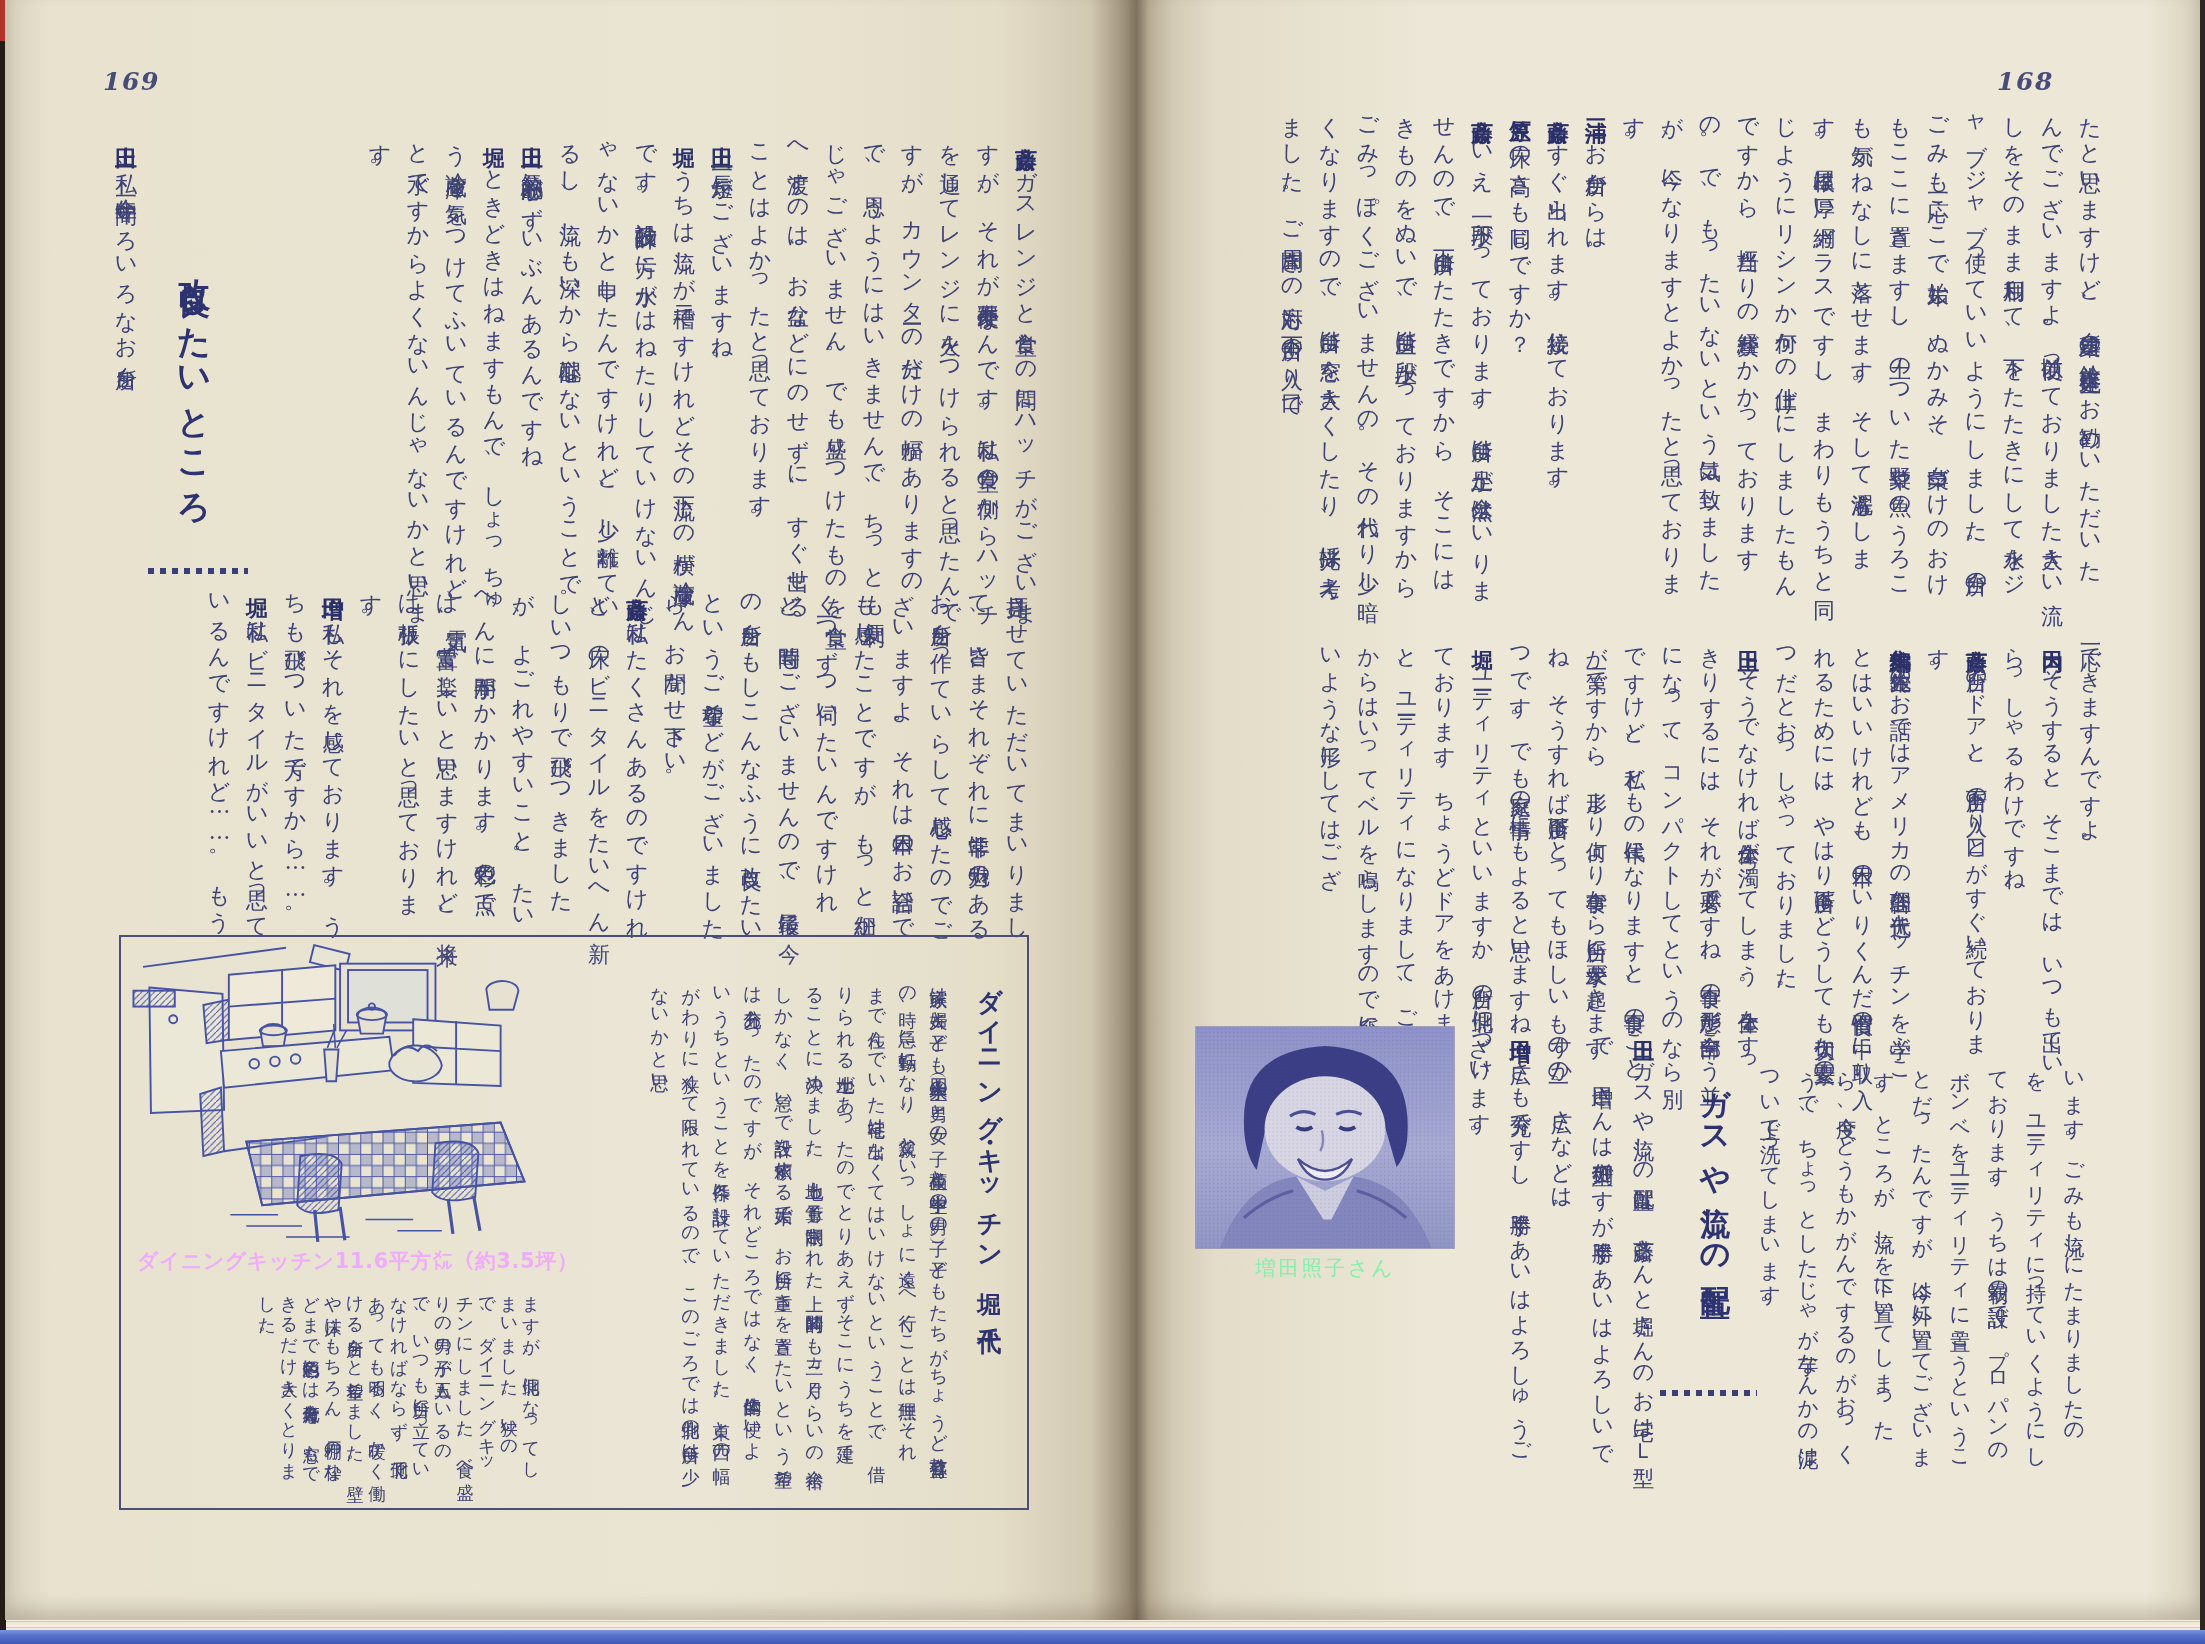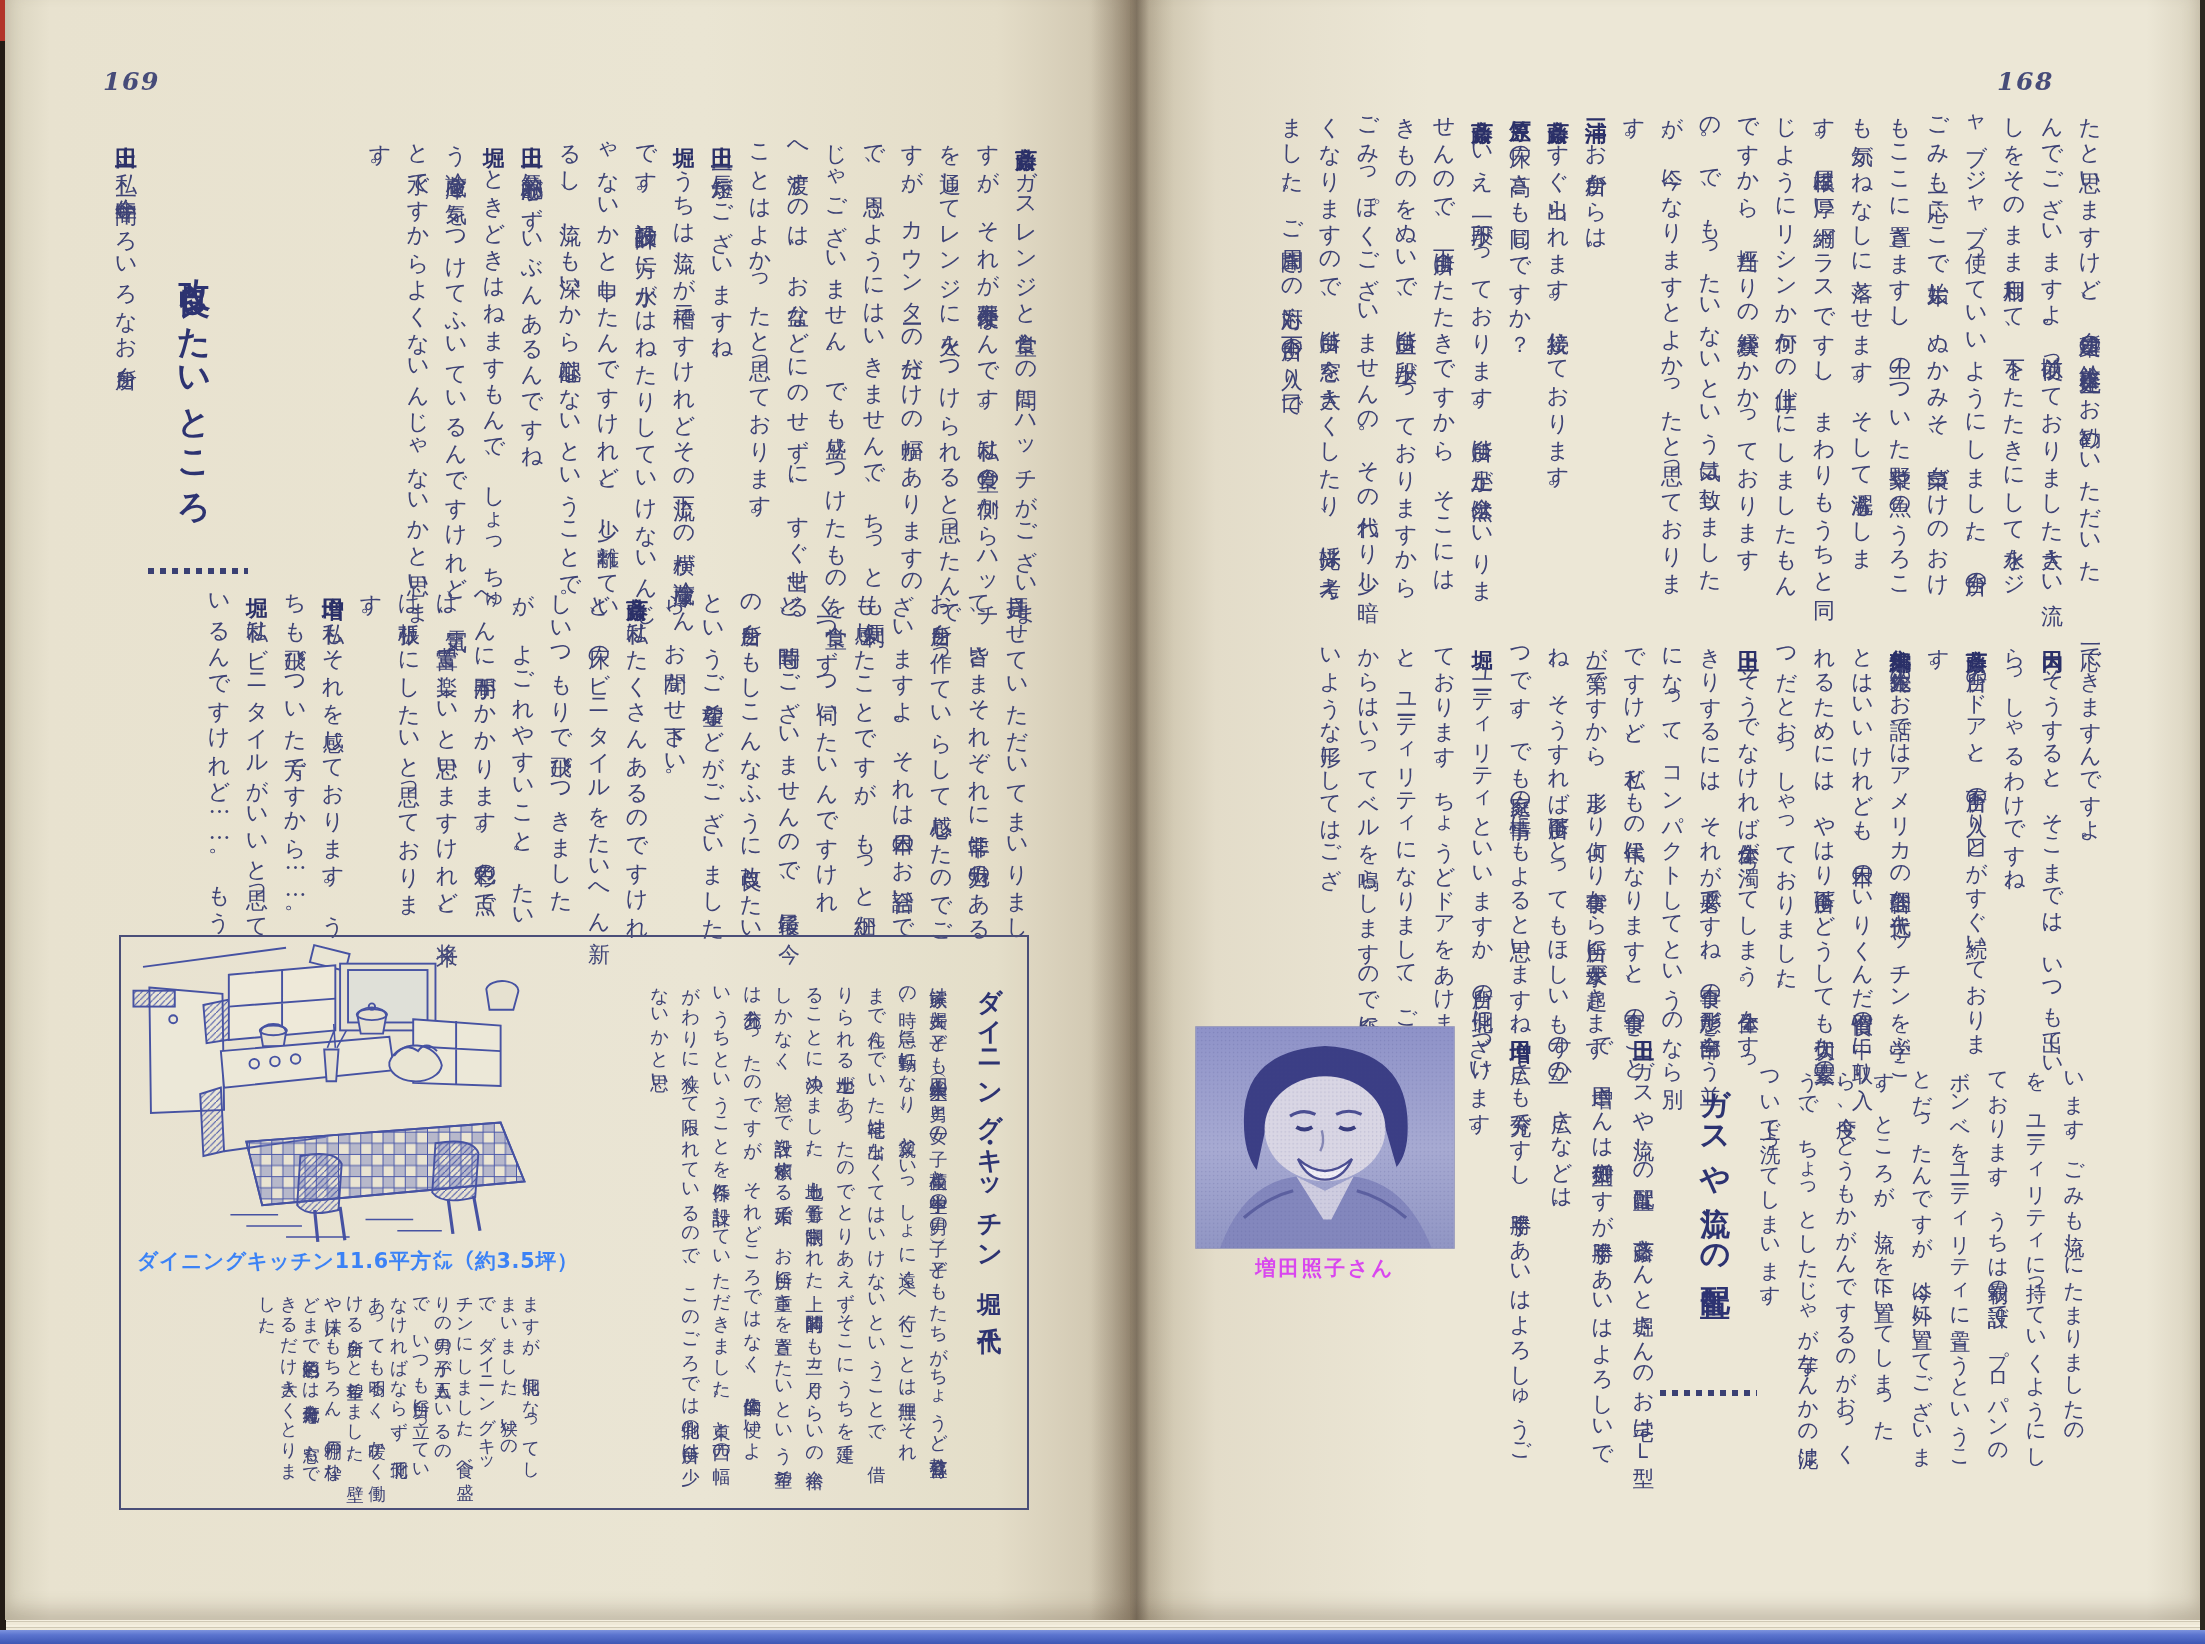--- a/index.html
+++ b/index.html
@@ -56,21 +56,21 @@
   }
   .dotted-rule{
     position:absolute;height:6.4px;
     background:repeating-linear-gradient(90deg,#3a4073 0 6.4px,rgba(0,0,0,0) 6.4px 12px);
   }
 
   .photo-frame{position:absolute;left:1196px;top:1027px;width:258px;height:221px;
     background:#a3a6cd;box-shadow:0 0 0 0.8px #8e91b8;}
   .photo-caption{
     position:absolute;left:1196px;top:1254px;width:258px;
-    text-align:center;font-size:20.7px;font-weight:bold;color:#d946ef;
+    text-align:center;font-size:20.7px;font-weight:normal;color:#86efac;
     font-family:"DejaVu Sans","Liberation Sans",sans-serif;letter-spacing:2.4px;
   }
 
   .inset-box{
     position:absolute;left:119px;top:935px;width:906px;height:571px;
     border:2.4px solid #4a4e78;background:rgba(255,255,255,0.03);
   }
   .inset-title-col{
     position:absolute;right:20.7px;top:33px;height:493px;
     writing-mode:vertical-rl;text-orientation:upright;color:#2d3371;
@@ -80,21 +80,21 @@
   .inset-author{font-size:24px;font-weight:bold;margin-block-start:35px;letter-spacing:4.8px;}
   .inset-body{
     position:absolute;writing-mode:vertical-rl;text-orientation:upright;
     color:#3d4275;
   }
   .inset-body1{right:73px;top:37px;width:404px;height:496px;font-size:18.3px;line-height:31px;letter-spacing:0.8px;}
   .inset-body2{left:79px;top:347px;width:342px;height:192px;font-size:17.5px;line-height:22px;letter-spacing:0.8px;}
   .illus{position:absolute;left:6.4px;top:6.4px;width:423px;height:302px;}
   .illus-caption{
     position:absolute;left:16px;top:310px;width:397px;height:29px;
-    font-size:20.7px;font-weight:bold;color:#3b82f6;letter-spacing:0.8px;
+    font-size:20.7px;font-weight:bold;color:#f0abfc;letter-spacing:0.8px;
     font-family:"DejaVu Sans","Liberation Sans",sans-serif;white-space:nowrap;
   }
 </style>
 </head>
 <body>
 
 <div class="spine-edge-l"></div>
 <div class="spine-edge-r"></div>
 <div class="edge-strip"></div>
 <div class="book-cover"></div>

